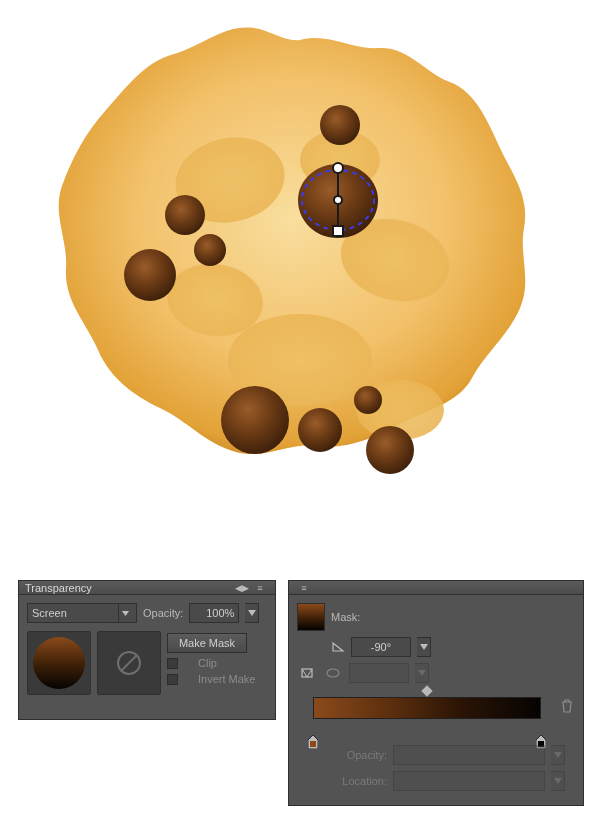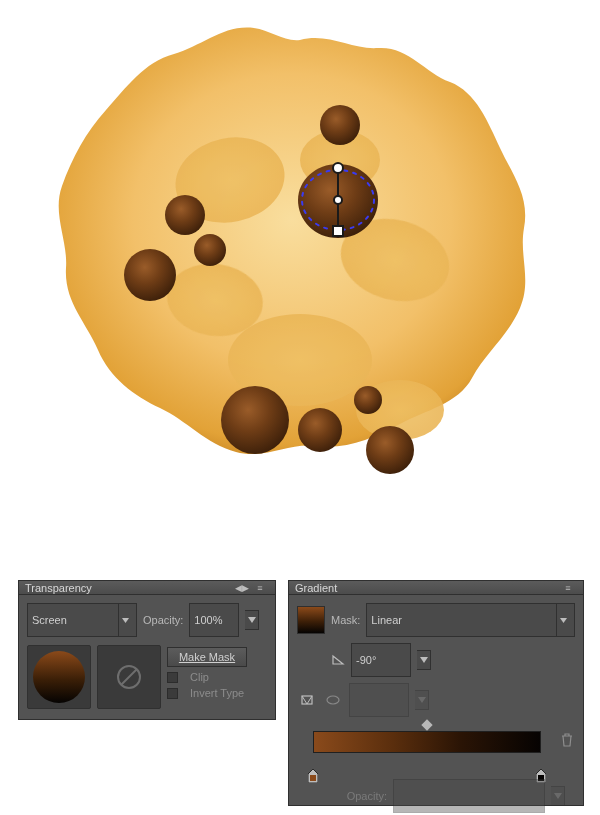--- a/index.html
+++ b/index.html
@@ -47,21 +47,21 @@
     }
     .panel-body {
       padding: 8px;
     }
 
     
     .input, .select {
       background: #4a4a4a;
       border: 1px solid #303030;
       color: #cfcfcf;
-      height: 34px;
+      height: 20px;
       font-size: 11px;
       padding: 0 4px;
     }
     .select {
       display: flex;
       align-items: center;
       justify-content: space-between;
     }
     .select .caret {
       width: 14px; height: 100%;
@@ -70,21 +70,21 @@
     }
     .caret svg { width: 7px; height: 5px; }
 
     .label { color: #b8b8b8; font-size: 11px; }
 
     
     #transparency { left: 18px; top: 580px; width: 258px; height: 140px; }
     .trow1 { display:flex; align-items:center; gap:6px; }
     .trow1 .select { width: 110px; }
     .trow1 .label { }
-    .trow1 .input { width: 50px; text-align: left; }
+    .trow1 .input { width: 50px; text-align: right; }
     .slidercap {
       width: 14px; height: 20px; border:1px solid #303030;
       border-left: none; background:#4a4a4a;
       display:flex; align-items:center; justify-content:center;
     }
     .trow2 { margin-top: 8px; display:flex; gap:6px; align-items:flex-start; }
     .swatch-big, .empty-big {
       width: 64px; height: 64px;
       border: 1px solid #303030;
       background: #3a3a3a;
@@ -97,23 +97,22 @@
     }
     .empty-big svg { width: 30px; height:30px; stroke:#6e6e6e; }
     .mask-col { display:flex; flex-direction:column; gap:4px; padding-top:2px; }
     .btn {
       height:20px; padding:0 10px;
       background:linear-gradient(#5c5c5c,#4a4a4a);
       border:1px solid #2f2f2f;
       color:#d0d0d0; font-size:11px;
       display:flex; align-items:center; justify-content:center;
       width:80px;
-      text-decoration:underline;
-    }
-    .check { display:flex; align-items:center; gap:12px; font-size:11px; color:#8c8c8c;}
+    }
+    .check { display:flex; align-items:center; gap:20px; font-size:11px; color:#8c8c8c;}
     .check .box { width:11px; height:11px; border:1px solid #2c2c2c; background:#3b3b3b;}
 
     
     #gradient { left: 288px; top: 580px; width: 296px; height: 226px; }
     .grow { display:flex; align-items:center; gap:6px; margin-bottom:6px; }
     .swatch-small {
       width: 28px; height:28px;
       border:1px solid #2f2f2f;
       background: linear-gradient(180deg,#8b4a1a 0%,#3e2008 55%,#050302 100%);
     }
@@ -269,56 +268,47 @@
       <div class="mask-col">
         <div class="btn">
           <span>Make Mask</span>
         </div>
         <label class="check">
           <span class="box"></span>
             <span>Clip</span>
         </label>
         <label class="check">
           <span class="box"></span>
-            <span>Invert Type</span>
+            <span>Invert Make</span>
         </label>
       </div>
     </div>
   </div>
 </div>
 
 <div id="gradient" class="panel">
   <div class="panel-header">
-    <span class="panel-title">Gradient</span>
     <span class="icon-small">≡</span>
   </div>
   <div class="panel-body">
 
     <div class="grow">
       <div class="swatch-small"></div>
       <span class="label">Mask:</span>
-      <div class="select type">
-        <span>Linear</span>
-        <span class="caret">
-          <svg viewBox="0 0 7 5">
-              <path d="M0 0 L3.5 5 L7 0 Z" fill="#bdbdbd"></path>
-            </svg>
-        </span>
-      </div>
     </div>
 
 
     <div class="grow">
       <span style="width:28px"></span>
       <span class="angle-icon">
         <svg viewBox="0 0 14 14">
             <path d="M2 12 L12 12 L2 4 Z" fill="none" stroke-width="1.2"></path>
           </svg>
       </span>
-      <input class="input" style="width: 60px;" value="-90°">
+      <input class="input" style="width: 60px; text-align: center;" value="-90°">
       <span class="slidercap">
         <svg width="8" height="6" viewBox="0 0 8 6">
             <path d="M0 0 L4 6 L8 0 Z" fill="#bdbdbd"></path>
           </svg>
       </span>
     </div>
 
     <div class="grow">
       <span class="ar-icon">
         <svg viewBox="0 0 16 16">

